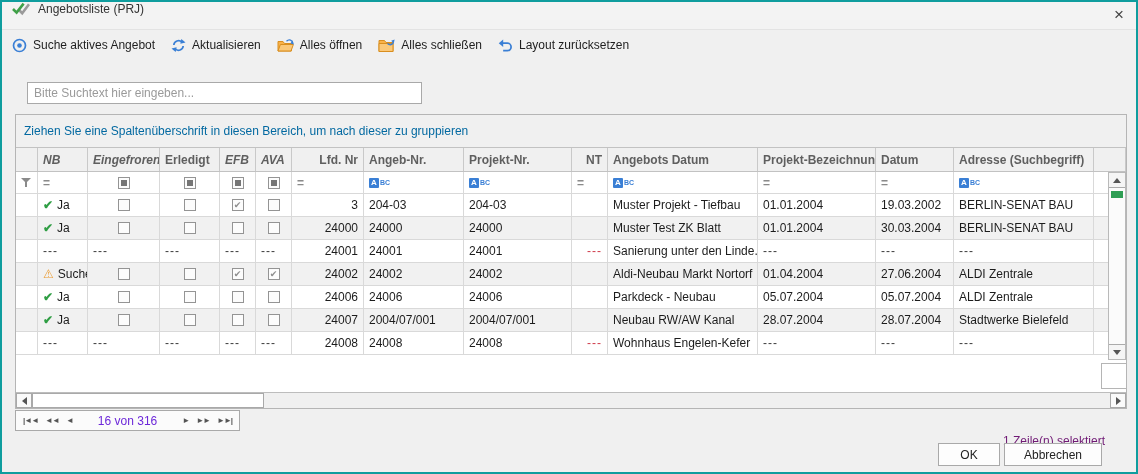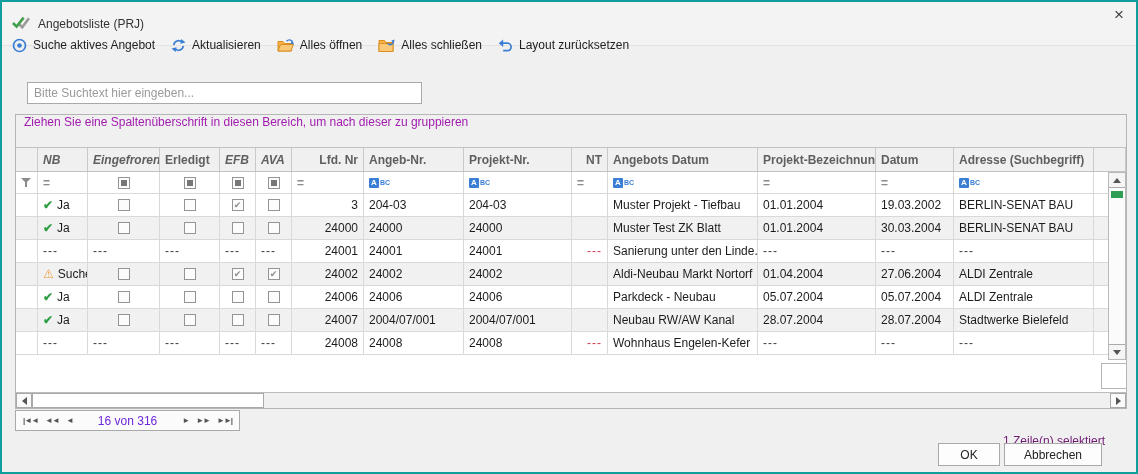--- a/index.html
+++ b/index.html
@@ -1,38 +1,38 @@
 <!DOCTYPE html>
 <html><head>
 <meta charset="utf-8">
 <style>
   html,body{margin:0;padding:0;background:#d8d8d8;font-family:"Liberation Sans",sans-serif;}
   .dialog{position:relative;width:1138px;height:474px;box-sizing:border-box;border:2px solid #0f9d9e;
           background:#f0f0f0;font-size:12px;color:#222;overflow:hidden;}
   
-  .titlebar{position:absolute;left:0;top:0;right:0;height:27px;display:flex;align-items:center;
-            padding:8px 10px;background:#f3f3f3;border-bottom:1px solid #e3e3e3;}
+  .titlebar{position:absolute;left:0;top:0;right:0;height:27px;display:flex;
+            padding:0 10px;background:#f3f3f3;border-bottom:1px solid #e3e3e3;}
   .ticon{display:flex;margin-right:8px;}
   .ttext{color:#333;}
   .close{position:absolute;right:12px;top:3px;font-size:17px;color:#444;cursor:default;line-height:20px;}
   .close::before{content:"\00D7";}
   
   .toolbar{position:absolute;left:0;top:28px;right:0;height:30px;display:flex;align-items:center;
            padding:0 10px;gap:16px;}
   .tool{display:flex;align-items:center;gap:6px;color:#1e1e1e;cursor:default;}
   .tool .ticn{display:flex;}
   
   .search{position:absolute;left:25px;top:80px;width:395px;height:22px;box-sizing:border-box;
           border:1px solid #a9a9a9;background:#fff;padding:0 6px;font:12px "Liberation Sans",sans-serif;color:#333;}
   .search::placeholder{color:#9a9a9a;}
   
   .grid{position:absolute;left:13px;top:112px;width:1112px;height:295px;box-sizing:border-box;
         border:1px solid #b5b5b5;background:#fff;display:flex;flex-direction:column;}
   .group-panel{height:33px;box-sizing:border-box;background:#f0f0f0;border-bottom:1px solid #c2c2c2;
-               display:flex;align-items:flex-start;padding:0 8px;color:#a21caf;}
+               display:flex;align-items:center;padding:0 8px;color:#0369a1;}
   .gridrow{display:grid;}
   .hdr{height:24px;box-sizing:border-box;background:#f0f0f0;border-bottom:1px solid #c2c2c2;}
   .hcell{box-sizing:border-box;border-right:1px solid #c9c9c9;display:flex;align-items:center;
          padding:0 5px;color:#5f5f5f;font-weight:bold;overflow:hidden;white-space:nowrap;}
   .hcell.right{justify-content:flex-end;}
   .hcell.italic{font-style:italic;}
   .frow{height:22px;box-sizing:border-box;border-bottom:1px solid #d9d9d9;background:#fff;}
   .fcell{box-sizing:border-box;border-right:1px solid #d9d9d9;display:flex;align-items:center;
          padding:0 5px;color:#8a8a8a;overflow:hidden;}
   .fcell.center{justify-content:center;}

